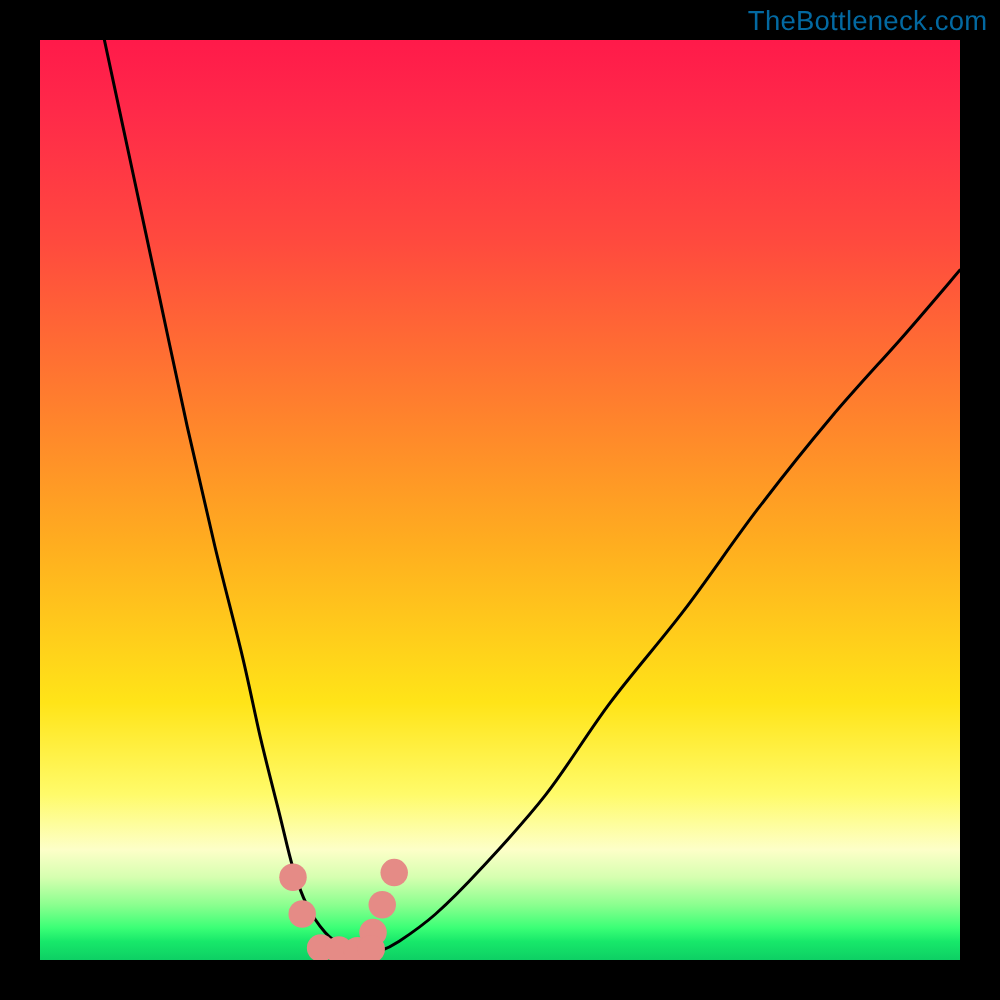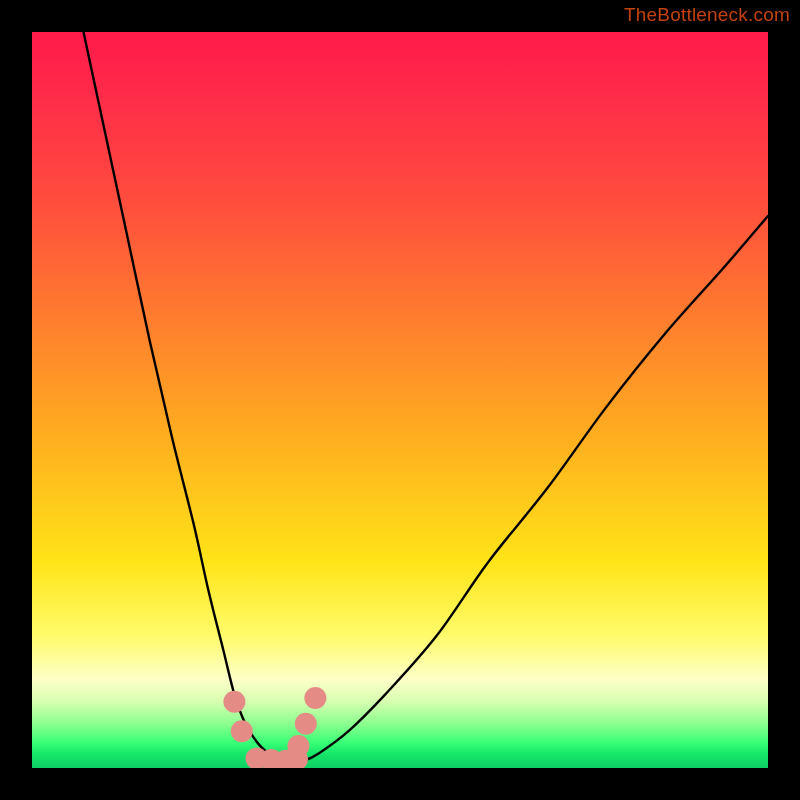--- a/index.html
+++ b/index.html
@@ -8,22 +8,22 @@
     position: relative;
     width: 800px;
     height: 800px;
     background: #000;
   }
   .watermark {
     position: absolute;
     top: 4px;
     right: 10px;
     font-family: Arial, Helvetica, sans-serif;
-    font-size: 19px;
-    color: #c2410c;
+    font-size: 22px;
+    color: #0369a1;
     letter-spacing: 0.2px;
     z-index: 10;
   }
   .plot-area {
     position: absolute;
     left: 32px;
     top: 32px;
     width: 736px;
     height: 736px;
     overflow: hidden;

